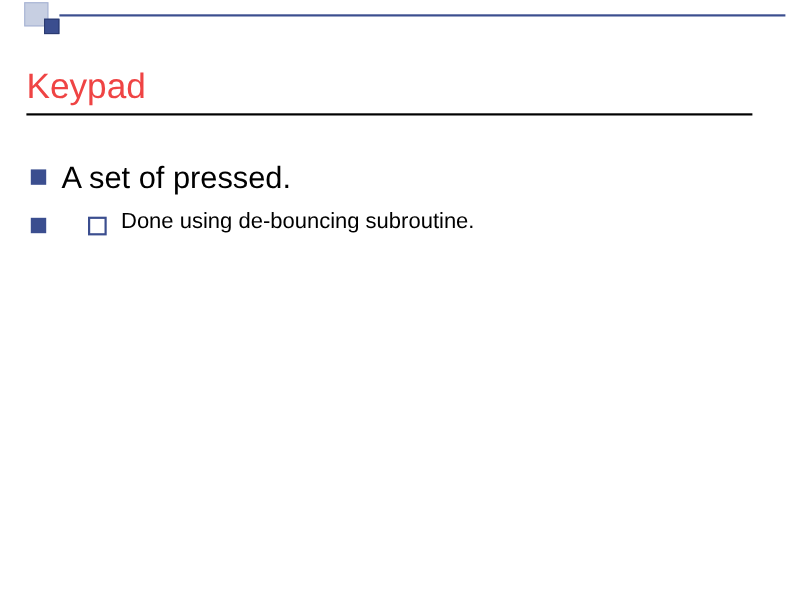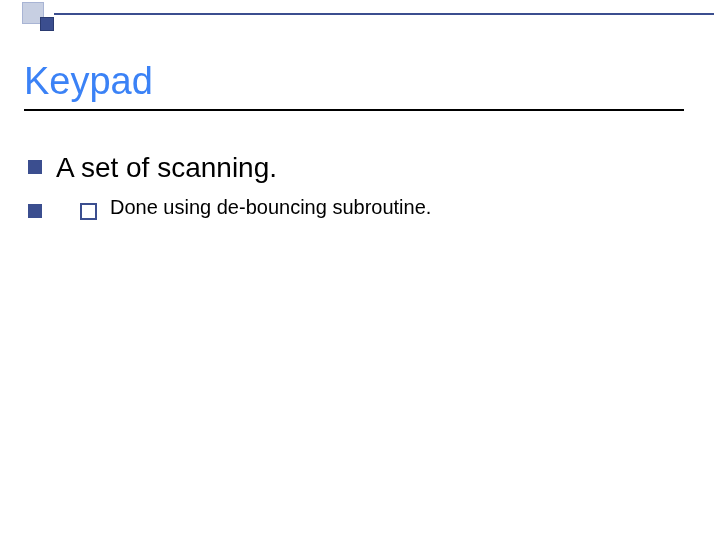--- a/index.html
+++ b/index.html
@@ -43,22 +43,22 @@
     height: 2px;
     background: #3b4e8f;
   }
   .content {
     position: absolute;
     top: 60px;
     left: 24px;
     right: 24px;
   }
   .title {
-    font-size: 38px;
-    color: #3b82f6;
+    font-size: 32px;
+    color: #ef4444;
     font-weight: 400;
     margin-bottom: 6px;
   }
   .hr {
     height: 2px;
     background: #000;
     width: 660px;
     margin-bottom: 40px;
   }
   .bullets { list-style: none; }
@@ -107,21 +107,21 @@
   <div class="sq-small"></div>
   <div class="topline"></div>
 </div>
 
 <div class="content">
   <h1 class="title">Keypad</h1>
   <div class="hr"></div>
 
   <ul class="bullets">
     <li>
-      <span>A set of scanning.</span>
+      <span>A set of pressed.</span>
     </li>
     <li>
       <ul class="sub">
         <li>
           <span>Done using de-bouncing subroutine.</span>
         </li>
       </ul>
     </li>
   </ul>
 </div>

